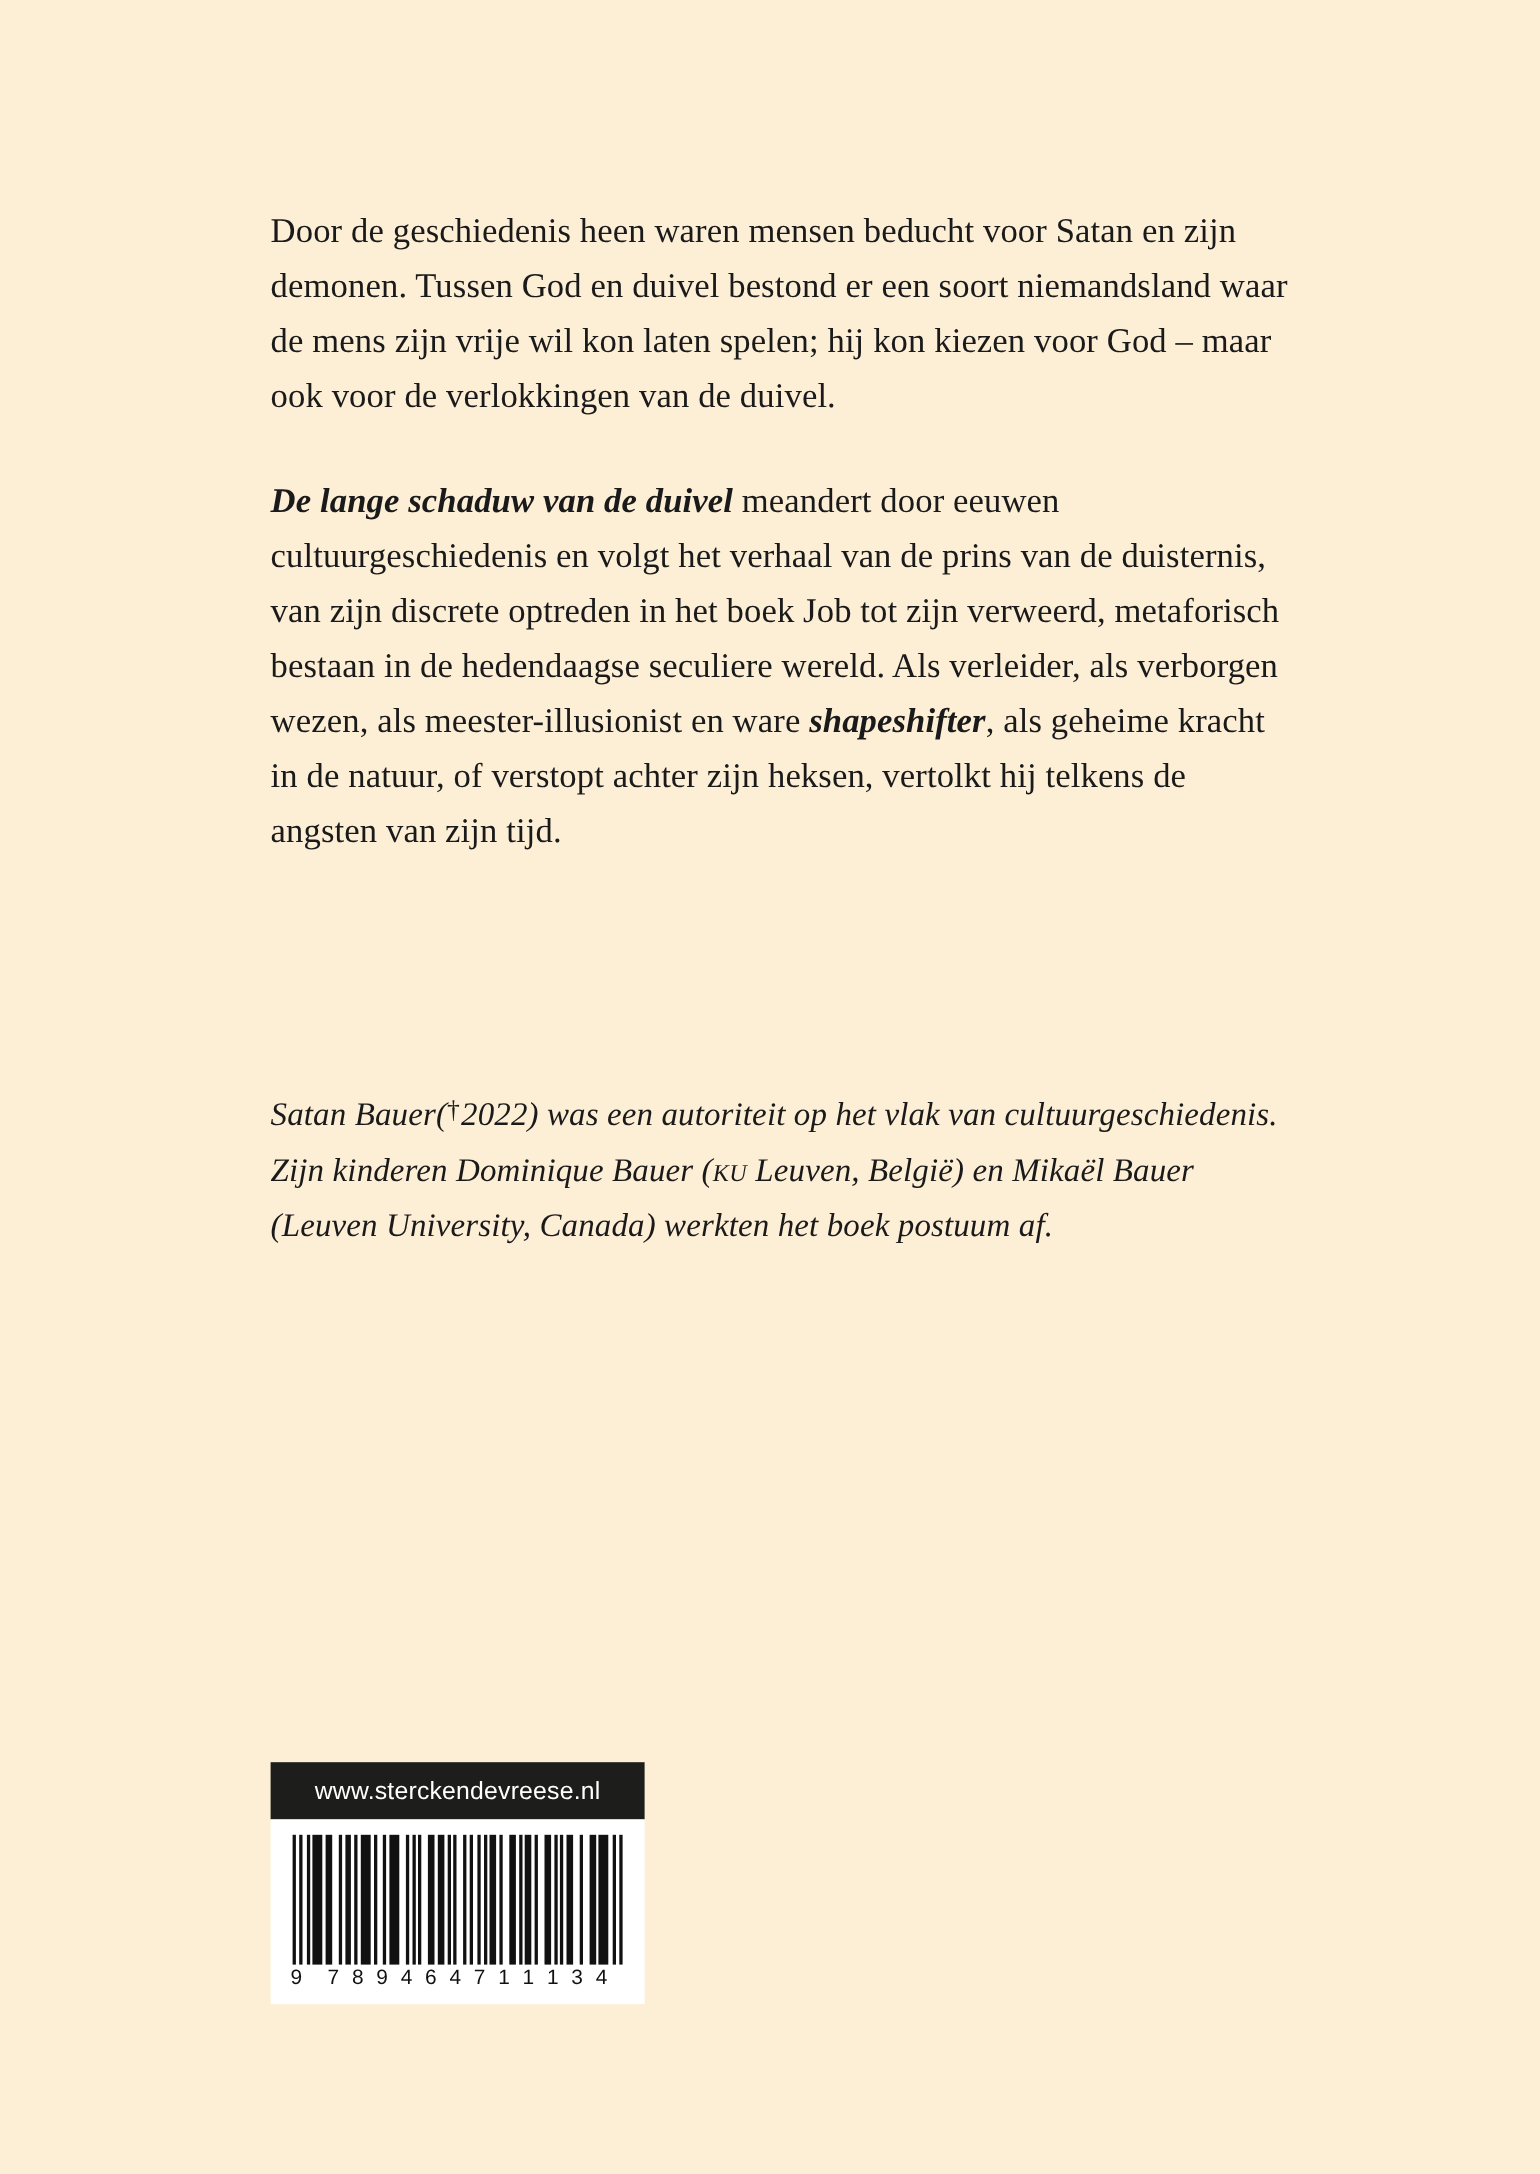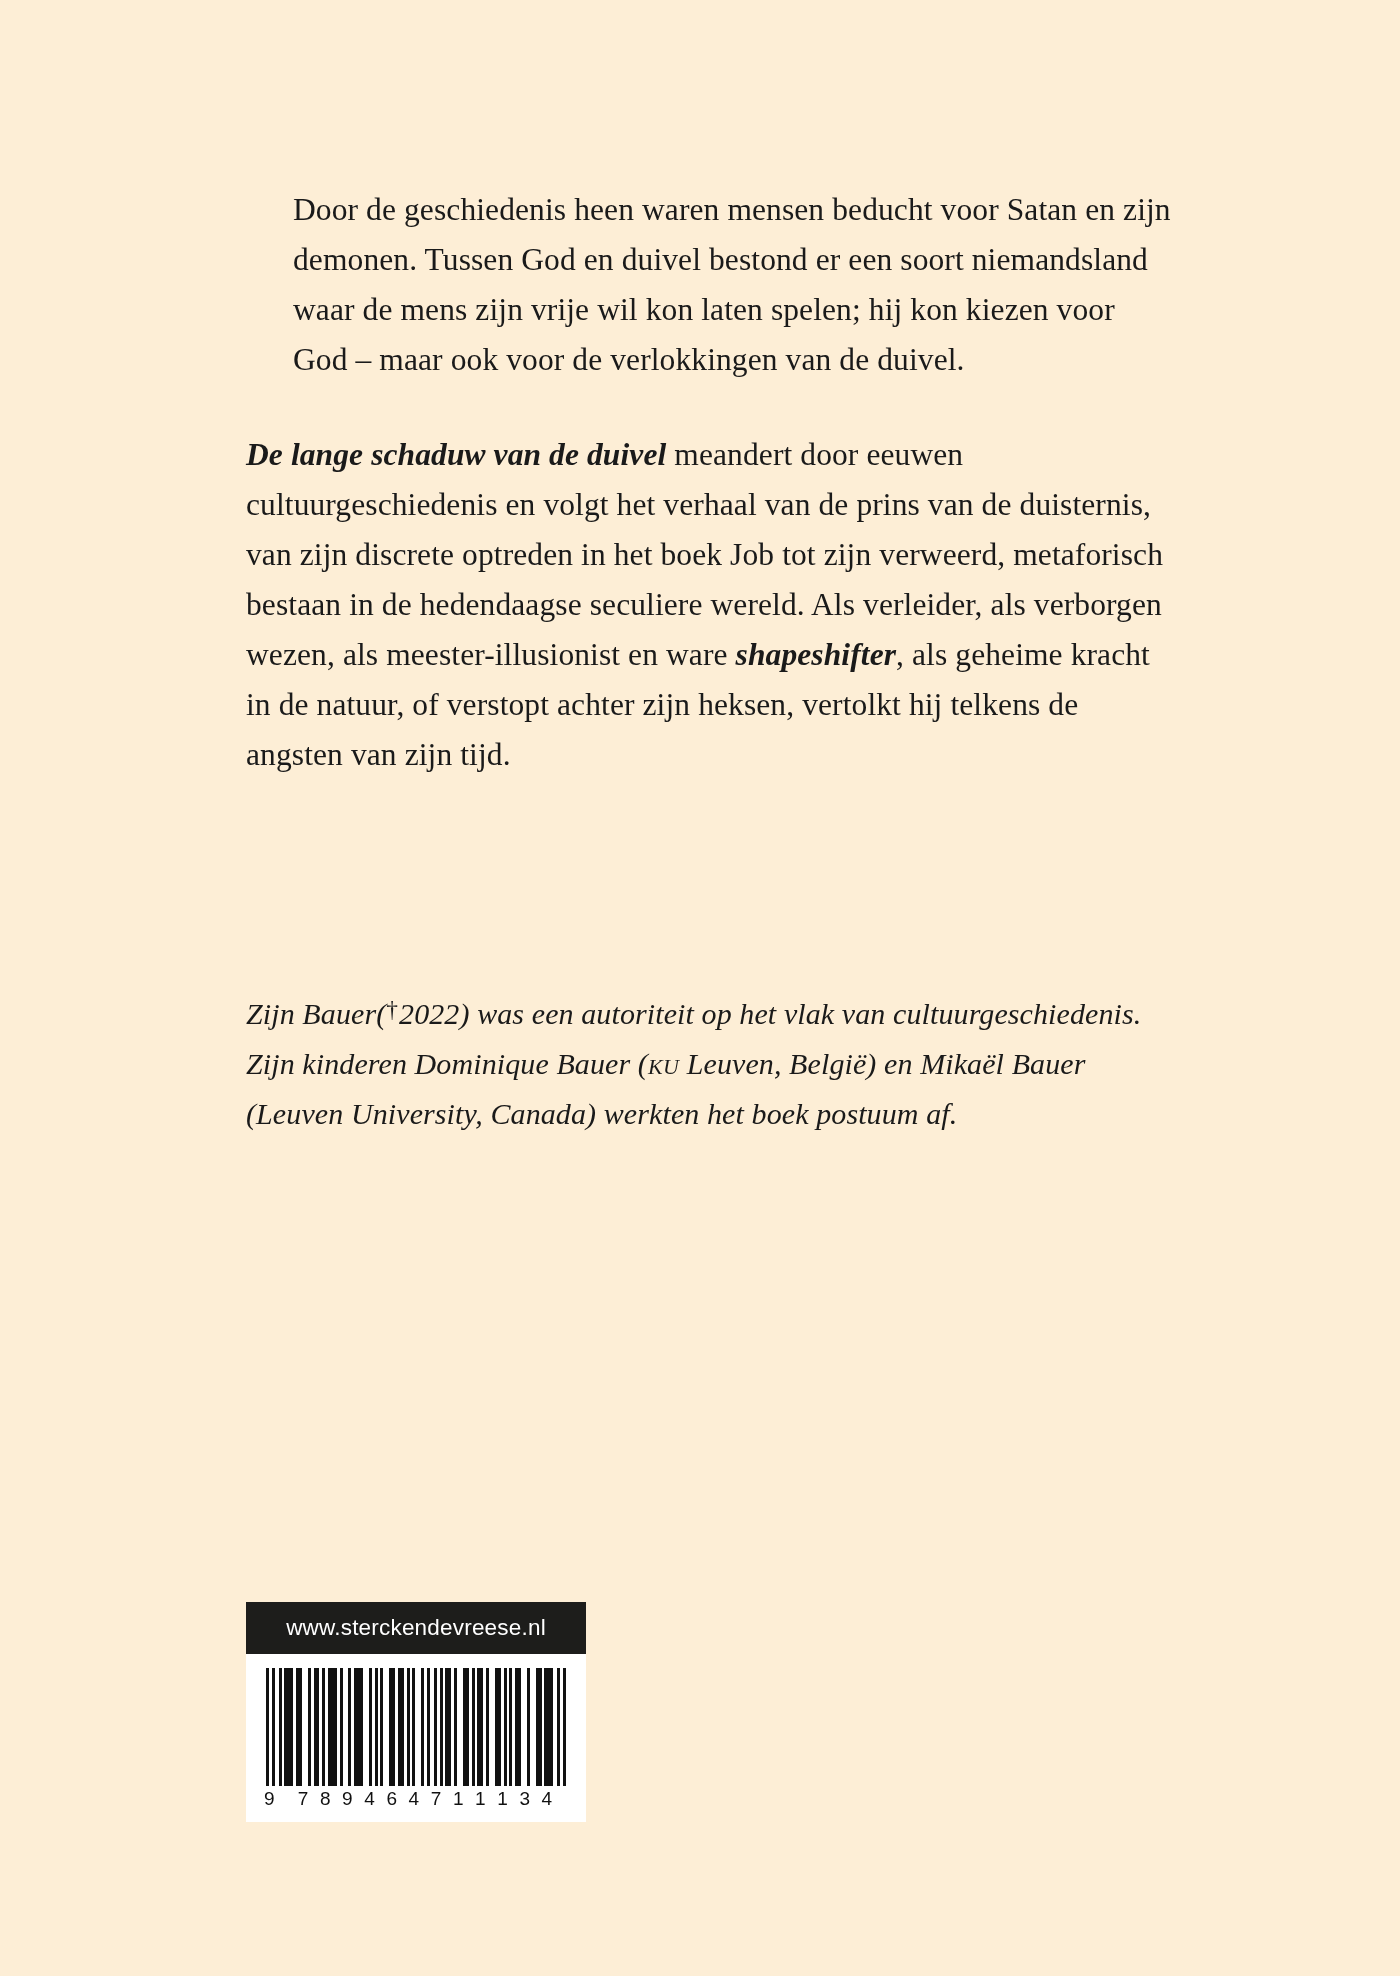--- a/index.html
+++ b/index.html
@@ -32,21 +32,20 @@
   p {
     margin: 0;
     font-size: 31.5px;
     line-height: 50px;
     letter-spacing: 0.1px;
     color: #1a1a1a;
   }
 
   p.blurb-1 {
     margin-bottom: 45px;
-    margin-left: 47px;
   }
 
   p.blurb-2 {
     margin-bottom: 0;
   }
 
   .bio {
     position: absolute;
     left: 246px;
     top: 984px;
@@ -158,21 +157,21 @@
 <div class="cover">
 
   <div class="text-block">
 
     <p class="blurb-1">Door de geschiedenis heen waren mensen beducht voor Satan en zijn demonen. Tussen God en duivel bestond er een soort niemandsland waar de mens zijn vrije wil kon laten spelen; hij kon kiezen voor God – maar ook voor de verlokkingen van de duivel.</p>
 
     <p class="blurb-2"><i>De lange schaduw van de duivel</i><span> meandert door eeuwen cultuurgeschiedenis en volgt het verhaal van de prins van de duisternis, van zijn discrete optreden in het boek Job tot zijn verweerd, metaforisch bestaan in de hedendaagse seculiere wereld. Als verleider, als verborgen wezen, als meester-illusionist en ware </span><i>shapeshifter</i><span>, als geheime kracht in de natuur, of verstopt achter zijn heksen, vertolkt hij telkens de angsten van zijn tijd.</span></p>
   </div>
 
   <div class="bio">
-    <p><span>Zijn Bauer</span><span>(</span><span class="dagger">†</span><span>2022</span><span>) was een autoriteit op het vlak van cultuurgeschiedenis. Zijn kinderen Dominique Bauer (</span><span class="smallcaps">KU</span><span> Leuven, België) en Mikaël Bauer (Leuven University, Canada) werkten het boek postuum af.</span></p>
+    <p><span>Satan Bauer</span><span>(</span><span class="dagger">†</span><span>2022</span><span>) was een autoriteit op het vlak van cultuurgeschiedenis. Zijn kinderen Dominique Bauer (</span><span class="smallcaps">KU</span><span> Leuven, België) en Mikaël Bauer (Leuven University, Canada) werkten het boek postuum af.</span></p>
   </div>
 
   <div class="barcode-block">
 
     <div class="url-banner">www.sterckendevreese.nl</div>
 
     <div class="barcode-area">
 
       <div class="bars">
         <span style="width:3px"></span>

